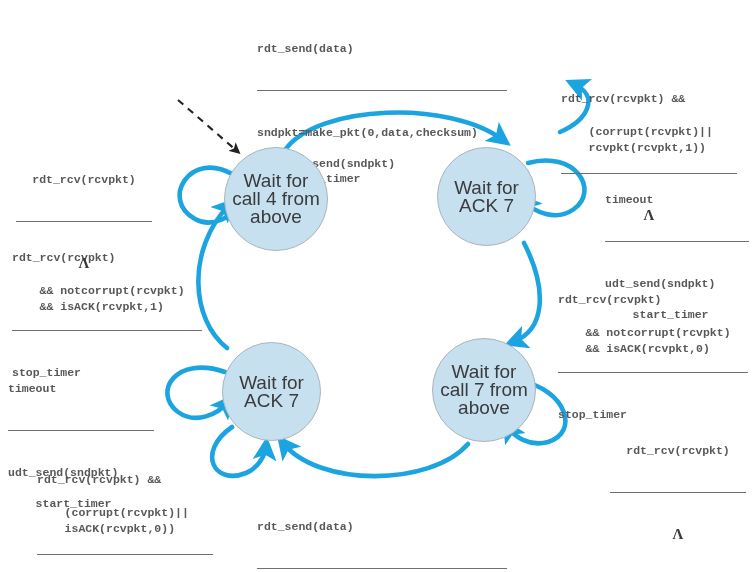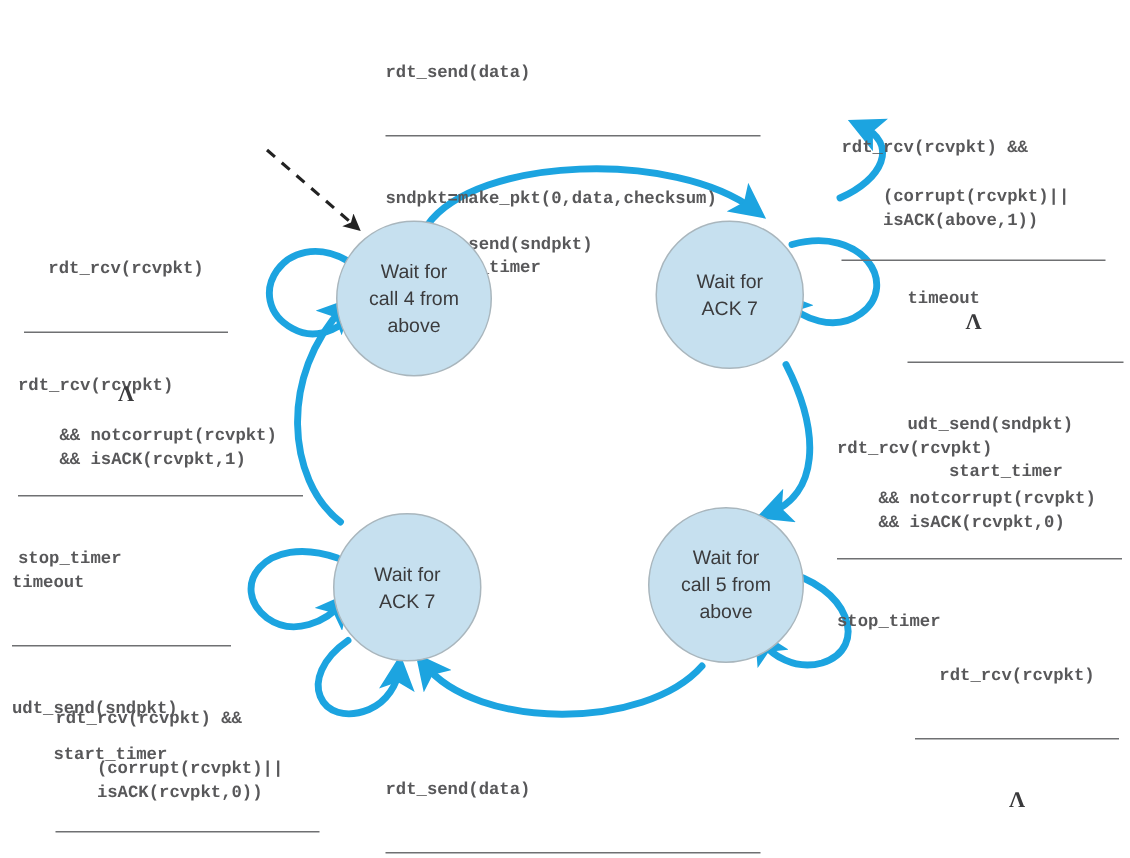--- a/index.html
+++ b/index.html
@@ -47,21 +47,21 @@
     border-radius:50%;
     background:#c6e0ef;
     border:1px solid #a9b6bd;
     box-sizing:border-box;
     display:flex;
     align-items:center;
     justify-content:center;
     text-align:center;
     color:#3b3b3d;
     font-family:"Liberation Sans", sans-serif;
-    font-size:13px;
+    font-size:19px;
     line-height:18px;
     font-weight:400;
     z-index:5;
   }
   .state span{display:block;}
 </style>
 </head>
 <body>
 
 <div id="stage">
@@ -120,37 +120,37 @@
   <div class="state" style="left:222px;top:342px;width:99px;height:99px;">
     <div>
       <span>Wait for</span>
       <span>ACK 7</span>
     </div>
   </div>
 
   <div class="state" style="left:432px;top:338px;width:104px;height:104px;">
     <div>
       <span>Wait for</span>
-      <span>call 5 from</span>
+      <span>call 7 from</span>
       <span>above</span>
     </div>
   </div>
 
   <div class="label" style="left:257px;top:10px;width:250px;">
     <span class="num">rdt_send(data)</span>
     <span class="rule"></span>
     <span class="den">sndpkt=make_pkt(0,data,checksum)</span>
     <span>udt_send(sndpkt)</span>
     <span>start_timer</span>
   </div>
 
   <div class="label" style="left:561px;top:60px;width:176px;">
     <span class="num">rdt_rcv(rcvpkt) &amp;&amp;</span>
     <span>(corrupt(rcvpkt)||</span>
-    <span>isACK(above,1))</span>
+    <span>rcvpkt(rcvpkt,1))</span>
     <span class="rule" style="margin-top:2px;"></span>
     <span class="den lambda">Λ</span>
   </div>
 
   <div class="label" style="left:605px;top:161px;width:144px;">
     <span class="num">timeout</span>
     <span class="rule"></span>
     <span class="den">udt_send(sndpkt)</span>
     <span>start_timer</span>
   </div>

